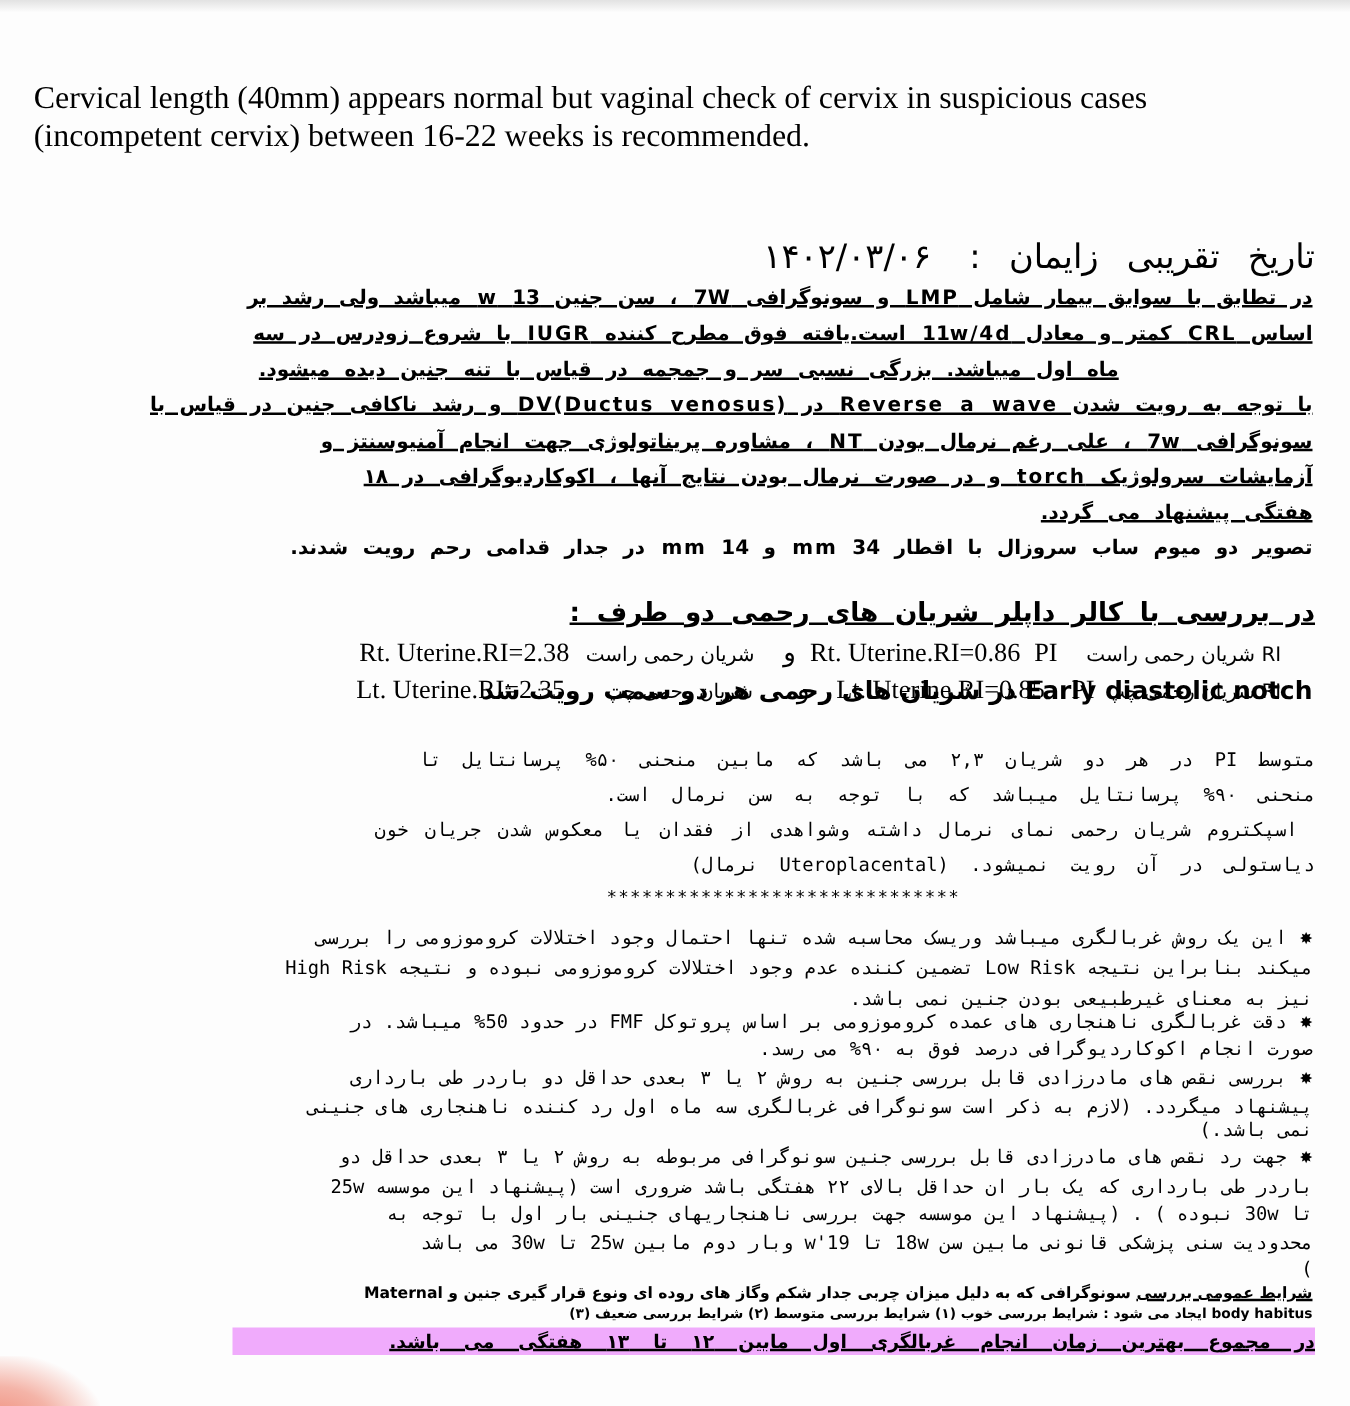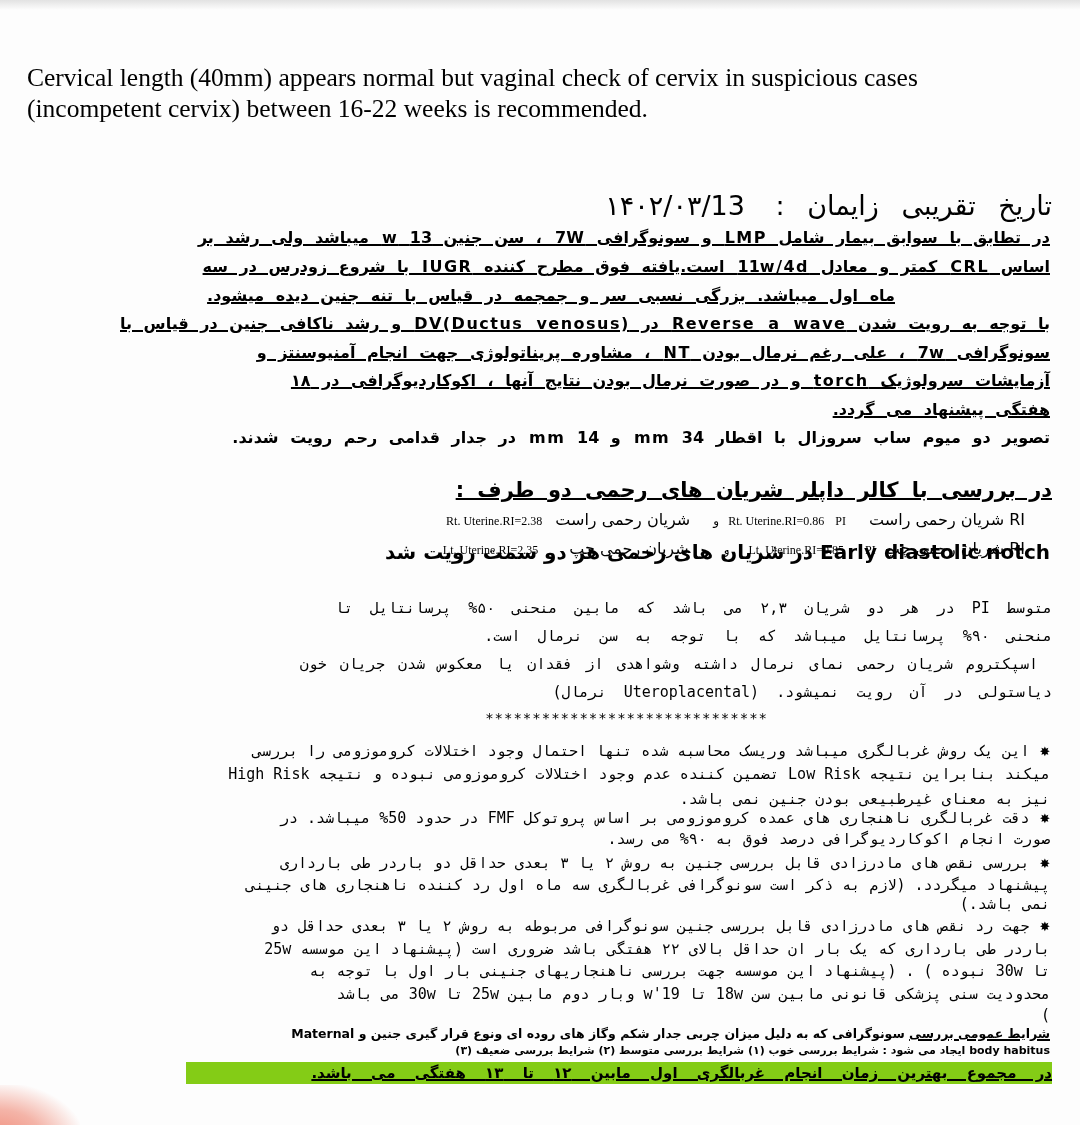--- a/index.html
+++ b/index.html
@@ -14,38 +14,38 @@
     background: radial-gradient(ellipse at 30% 70%, #f08a78 0%, #f4b4a8 40%, rgba(253,253,253,0) 75%); }
   .comment { position: absolute; left: 27px; top: 62px; width: 1030px;
     font-family: "Liberation Serif", serif; font-size: 25.5px; line-height: 31px; }
   .line { position: absolute; right: 30px; white-space: nowrap; direction: rtl; }
   .bold { font-weight: bold; }
   .ul { text-decoration: underline; text-decoration-thickness: 2px; }
   .spaced { letter-spacing: 1.5px; word-spacing: 6px; }
   .mono { font-family: "DejaVu Sans Mono", monospace; }
   .bold-fa { font-family: "DejaVu Sans", sans-serif; font-weight: bold; font-size: 16px; text-align: center; }
   .reg-fa { font-family: "DejaVu Sans Mono", monospace; font-size: 15px; }
-  .latin-r { font-family: "Liberation Serif", serif; font-size: 12px; }
-  .hl { background: #84cc16; }
+  .latin-r { font-family: "Liberation Serif", serif; font-size: 21px; }
+  .hl { background: #f0abfc; }
   .star { font-size: 17px; }
 </style>
 </head>
 <body>
 
 <div class="topshade"></div>
 <div class="redblur"></div>
 
 <div class="comment">
   <div>Cervical length (40mm) appears normal but vaginal check of cervix in suspicious cases</div>
   <div>(incompetent cervix) between 16-22 weeks is recommended.</div>
 </div>
 
 <div class="line" style="top:190px; right:28px; font-size:27px; letter-spacing:5px; word-spacing:14px;">
   <span>تاریخ تقریبی زایمان :</span>
-  <span style="margin-right:8px;">۱۴۰۲/۰۳/13</span>
+  <span style="margin-right:8px;">۱۴۰۲/۰۳/۰۶</span>
 </div>
 
 <div class="line bold-fa ul spaced" style="top:228px;">در تطابق با سوابق بیمار شامل LMP و سونوگرافی 7W ، سن جنین 13 w میباشد ولی رشد بر</div>
 <div class="line bold-fa ul spaced" style="top:257px;">اساس CRL کمتر و معادل 11w/4d است.یافته فوق مطرح کننده IUGR با شروع زودرس در سه</div>
 <div class="line bold-fa ul spaced" style="top:286px; right:185px;">ماه اول میباشد. بزرگی نسبی سر و جمجمه در قیاس با تنه جنین دیده میشود.</div>
 <div class="line bold-fa ul spaced" style="top:314px;">با توجه به رویت شدن Reverse a wave در DV(Ductus venosus) و رشد ناکافی جنین در قیاس با</div>
 <div class="line bold-fa ul spaced" style="top:343px;">سونوگرافی 7w ، علی رغم نرمال بودن NT ، مشاوره پریناتولوژی جهت انجام آمنیوسنتز و</div>
 <div class="line bold-fa ul spaced" style="top:371px;">آزمایشات سرولوژیک torch و در صورت نرمال بودن نتایج آنها ، اکوکاردیوگرافی در ۱۸</div>
 <div class="line bold-fa ul spaced" style="top:400px; right:30px;">هفتگی پیشنهاد می گردد.</div>
 <div class="line bold-fa spaced" style="top:428px;">تصویر دو میوم ساب سروزال با اقطار 34 mm و 14 mm در جدار قدامی رحم رویت شدند.</div>

